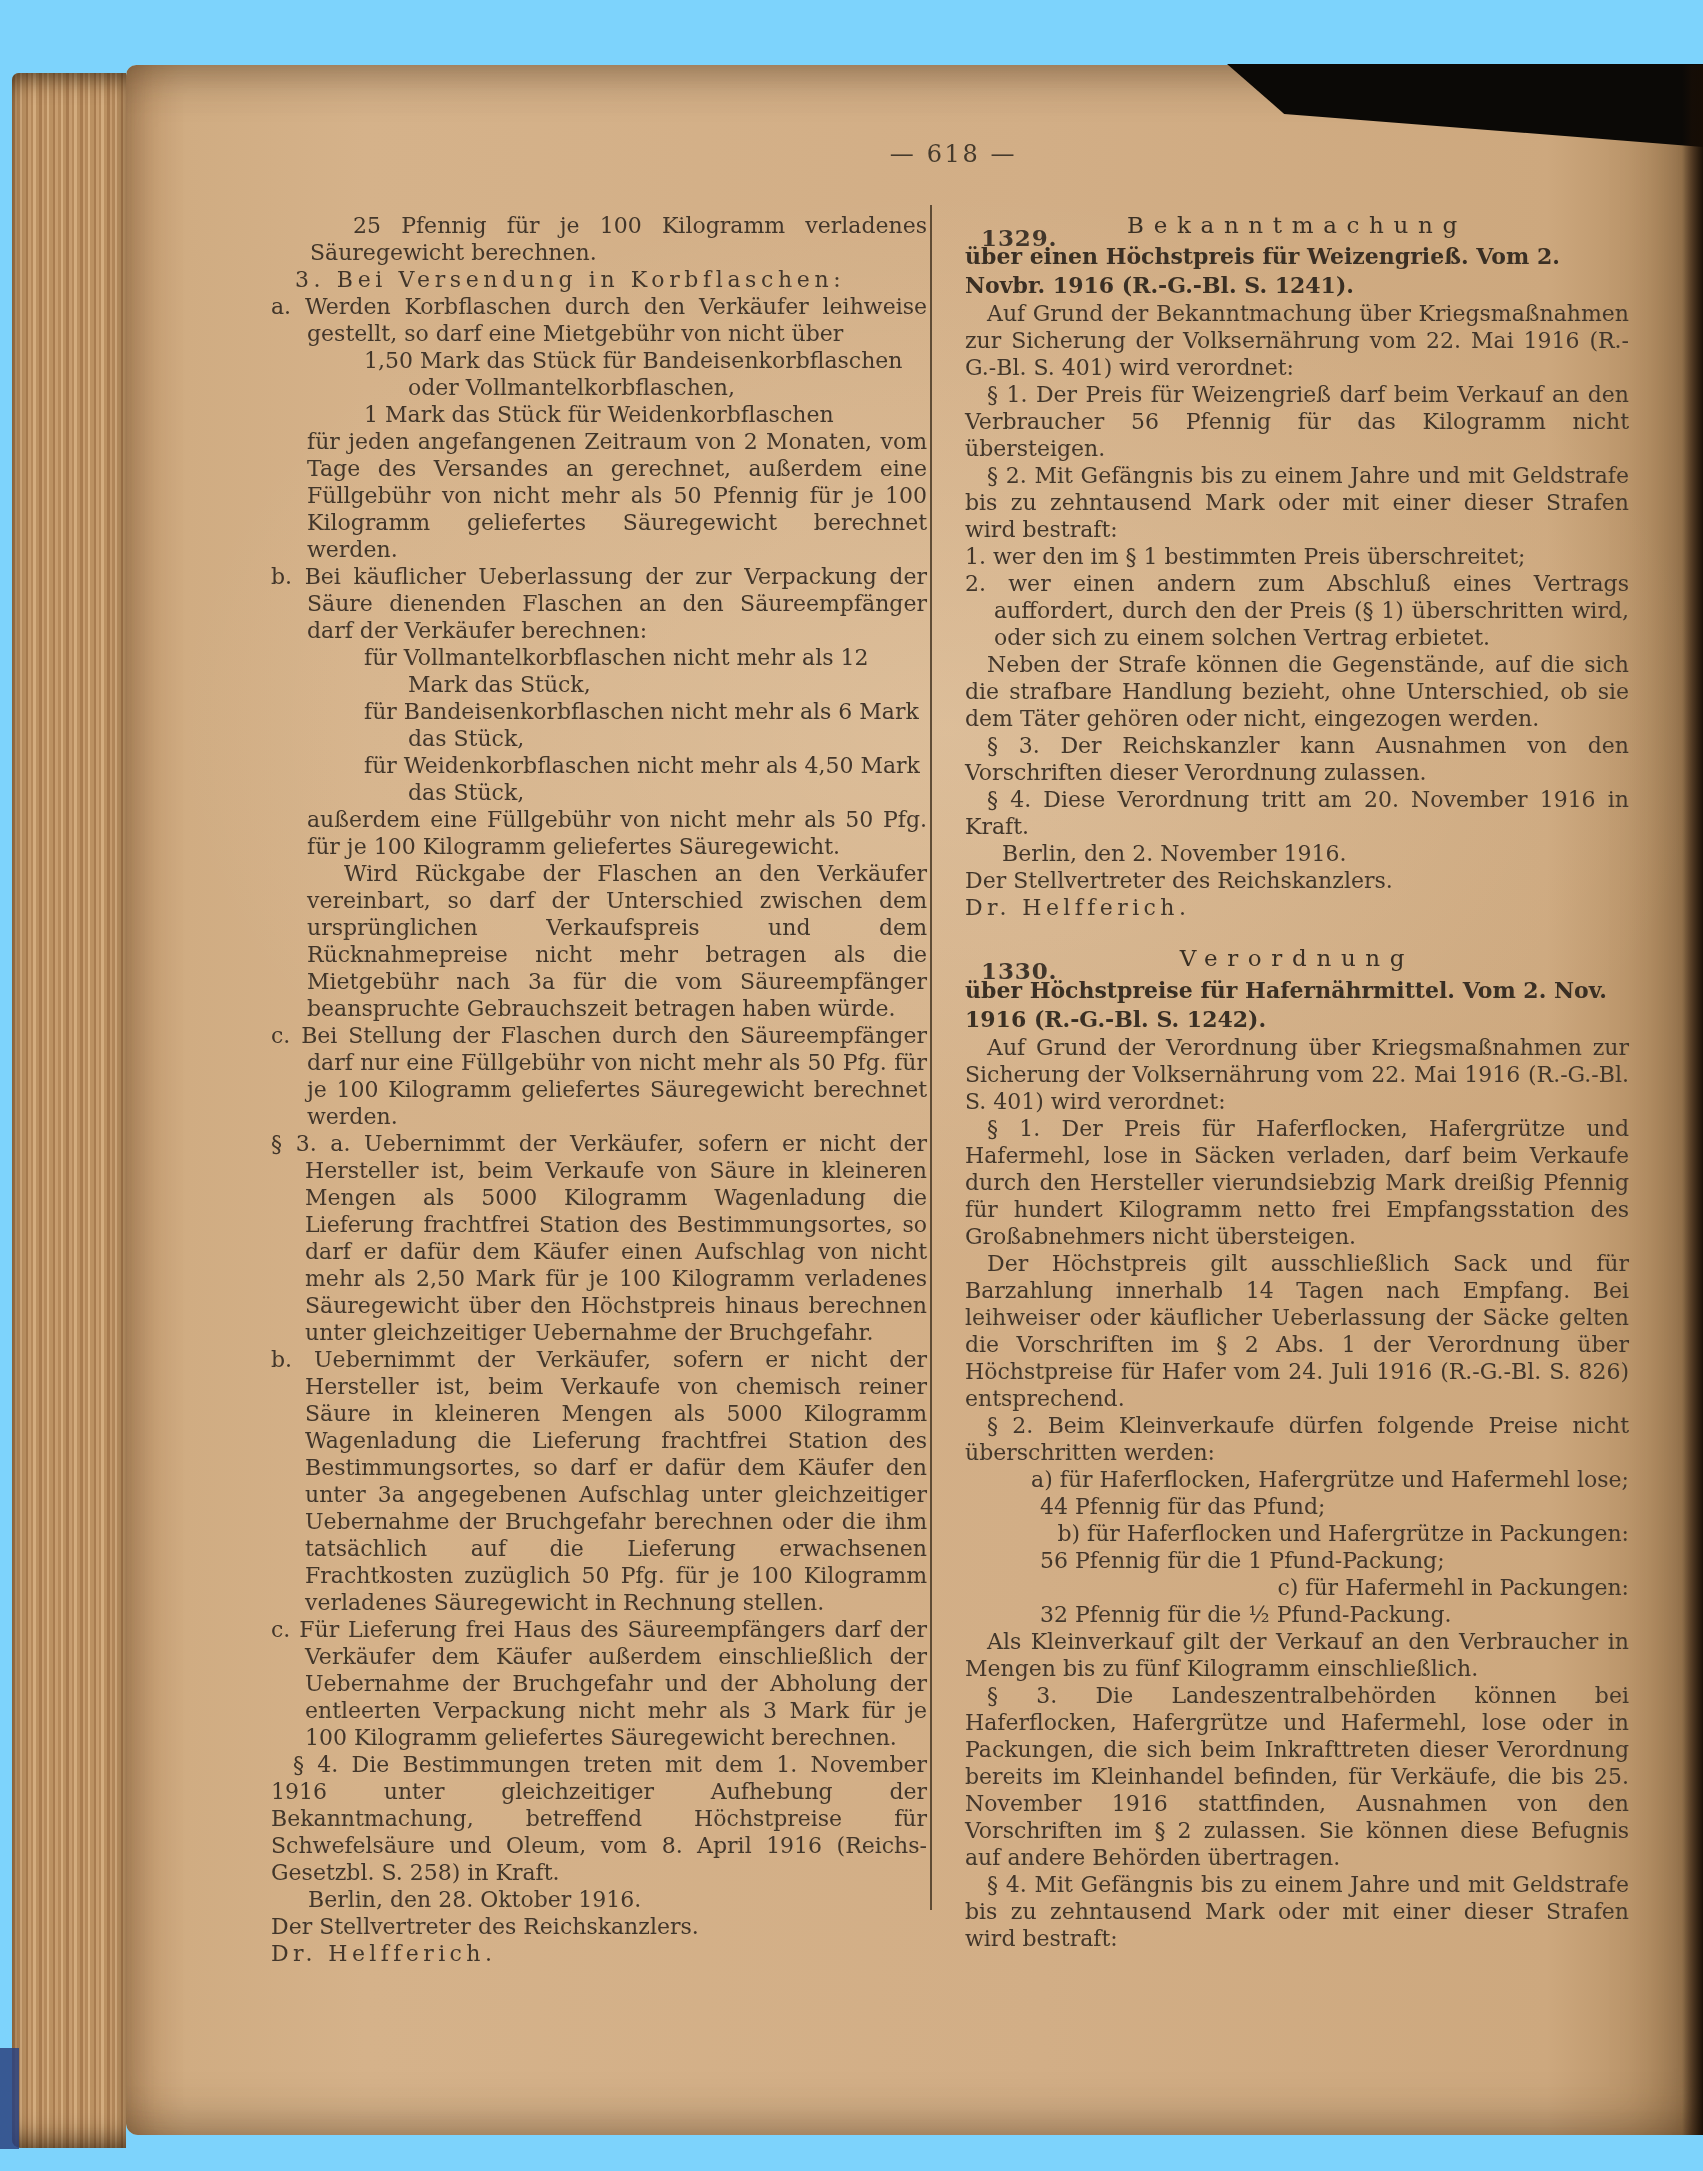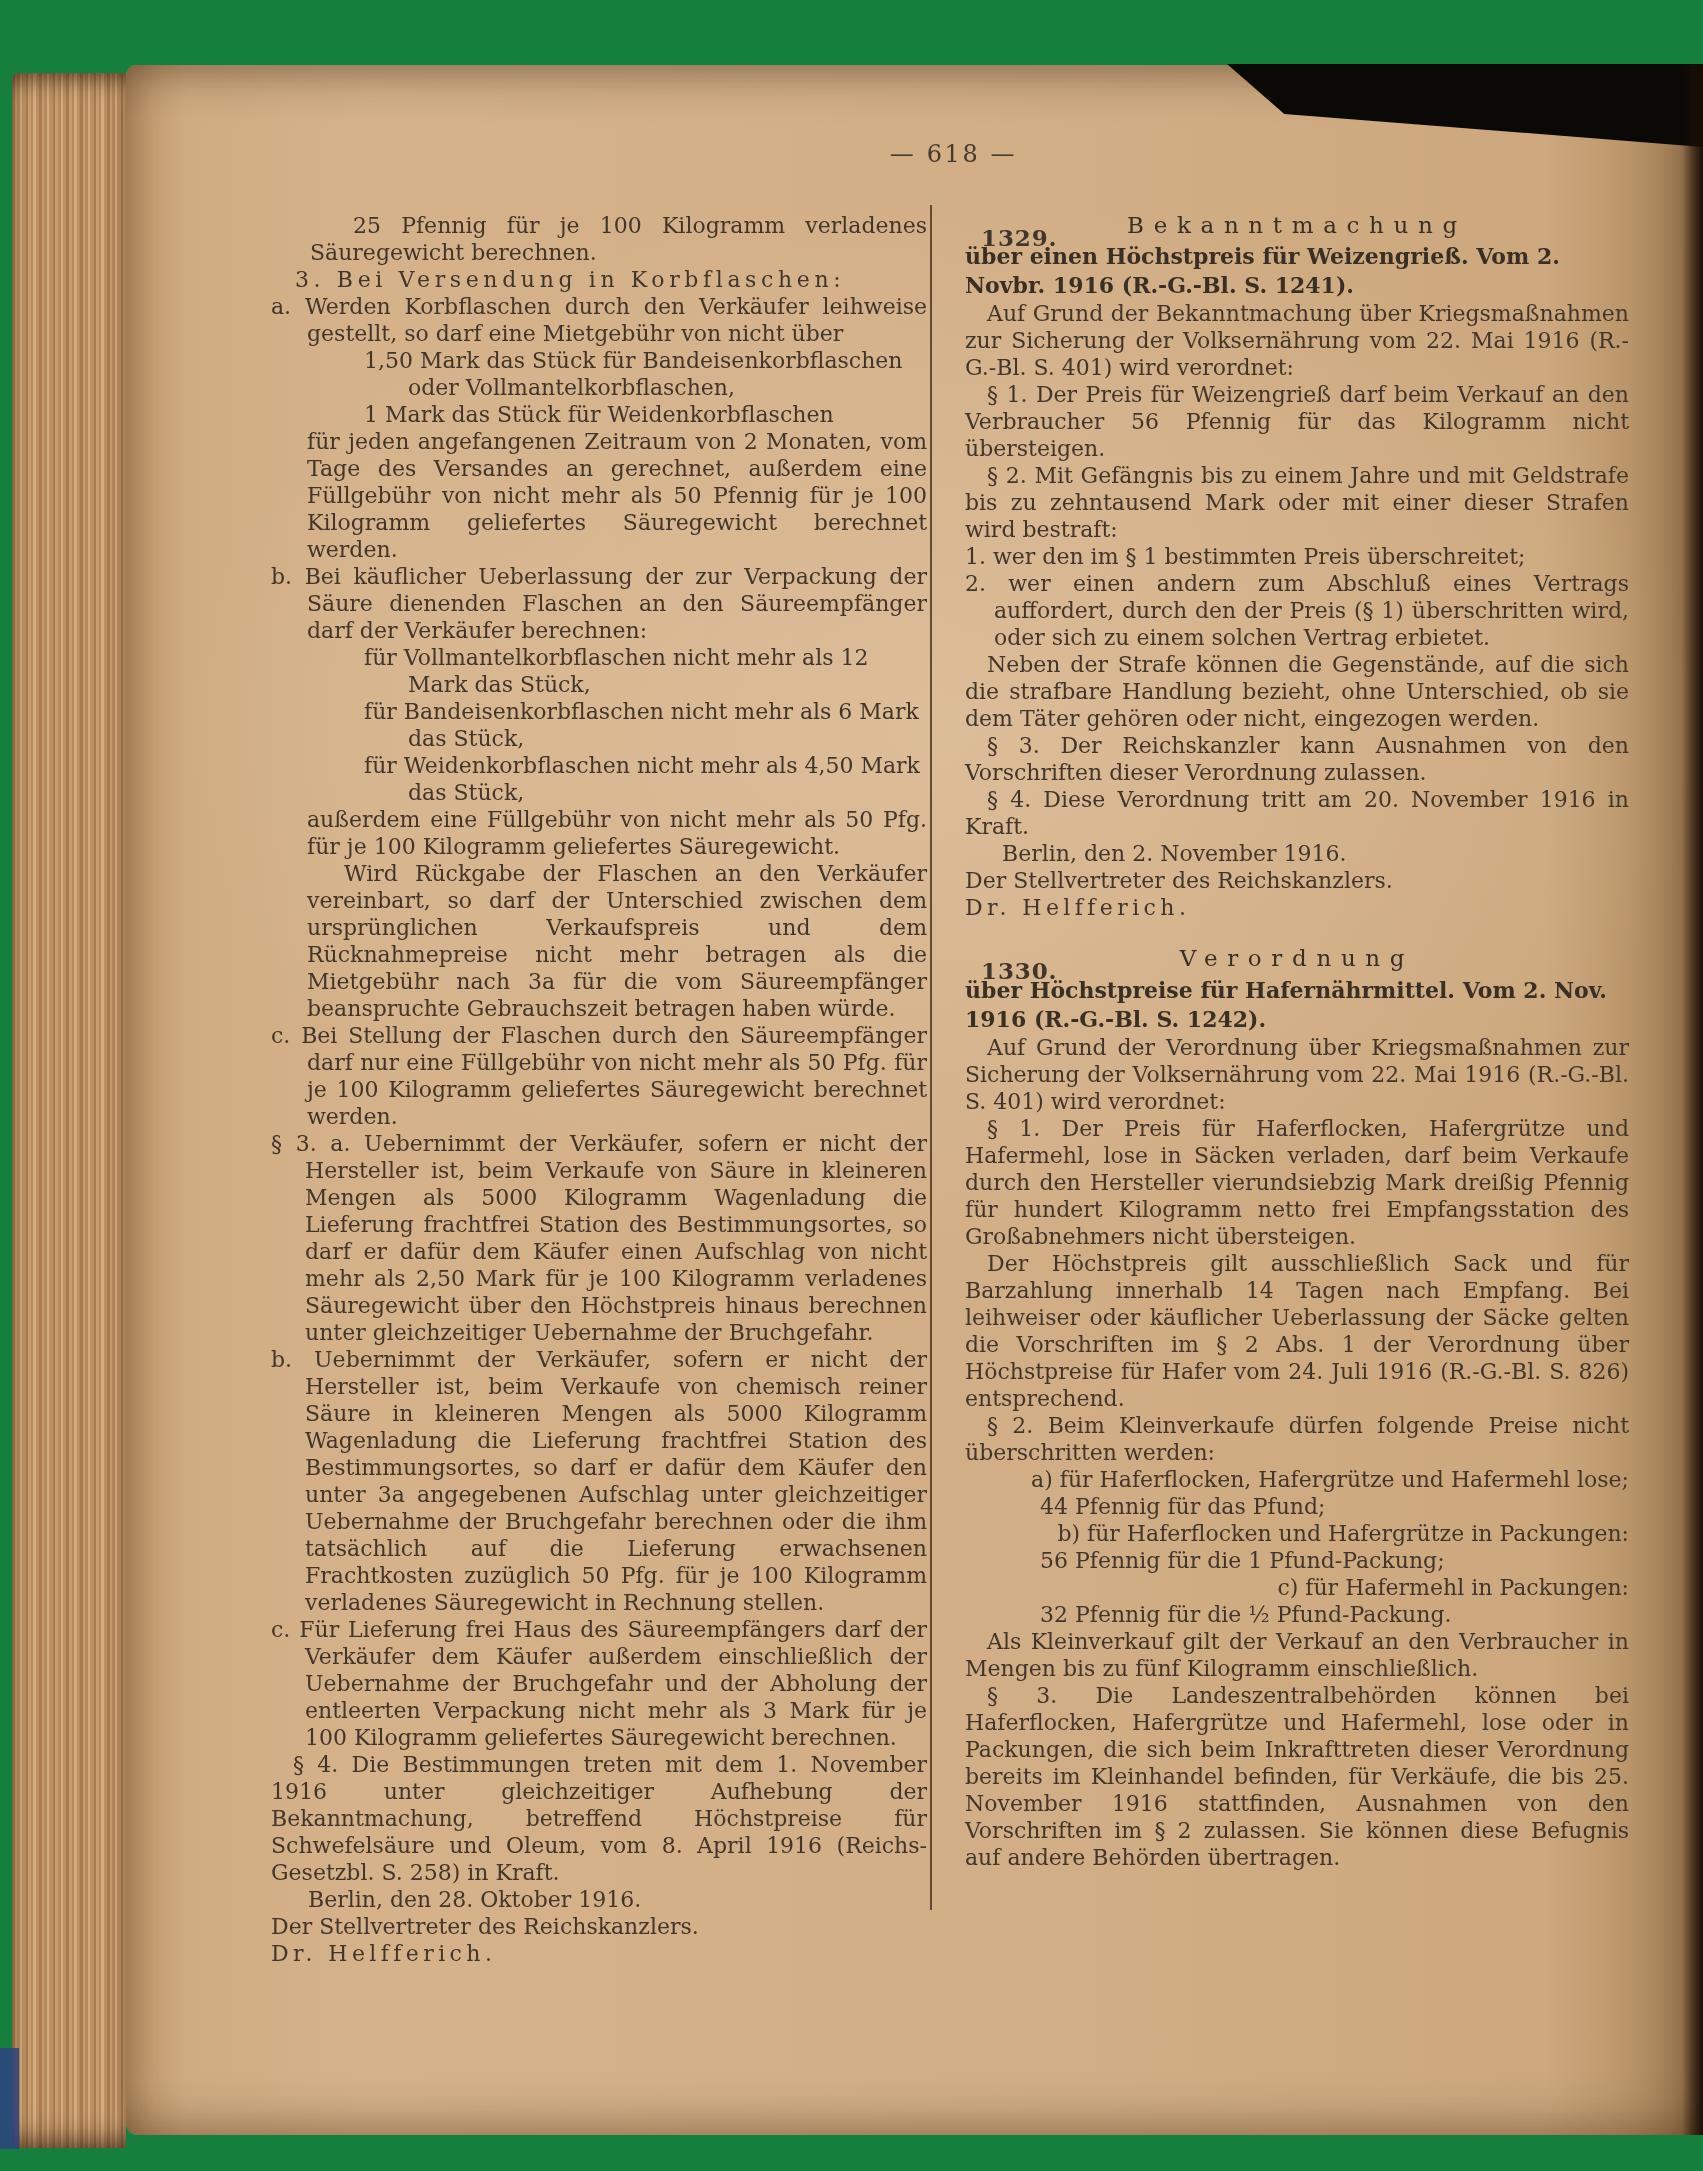--- a/index.html
+++ b/index.html
@@ -1,16 +1,16 @@
 <!DOCTYPE html>
 <html style="font-size:13.6px"><head>
 <meta charset="utf-8">
 <style>
   html,body{margin:0;padding:0;background:#0b0906;}
-  .scene{position:relative;width:1704px;height:2171px;background:#15803d;overflow:hidden;
+  .scene{position:relative;width:1704px;height:2171px;background:#7dd3fc;overflow:hidden;
          font-family:"DejaVu Serif",serif;color:#42362a;}
   
   .edge-stack{position:absolute;left:12px;top:73px;width:114px;height:2075px;
     background:repeating-linear-gradient(90deg,
       #a87c50 0 2.6px,#c79d6f 2.6px 5.1px,#b58a5c 5.1px 7.7px,#d3ac7e 7.7px 10.2px,#bb9162 10.2px 13.6px);
     border-radius:6.8px 0 0 8.5px;
     box-shadow:inset 0 15.3px 22px -10.2px rgba(40,24,8,.7), inset 0 -19px 25.6px -12px rgba(40,24,8,.7);}
   .blue-sliver{position:absolute;left:0;bottom:22px;width:19px;height:101px;background:#2b4380;opacity:.85;}
   
   .page{position:absolute;left:126px;top:65px;width:1578px;height:2070px;
@@ -139,19 +139,20 @@
         <p class="flush-sect">Der Höchstpreis gilt ausschließlich Sack und für Barzahlung innerhalb 14 Tagen nach Empfang. Bei leihweiser oder käuflicher Ueberlassung der Säcke gelten die Vorschriften im § 2 Abs. 1 der Verordnung über Höchstpreise für Hafer vom 24. Juli 1916 (R.-G.-Bl. S. 826) entsprechend.</p>
         <p class="flush-sect">§ 2. Beim Kleinverkaufe dürfen folgende Preise nicht überschritten werden:</p>
         <p class="list-item">a) für Haferflocken, Hafergrütze und Hafermehl lose;</p>
         <p class="price-line">44 Pfennig für das Pfund;</p>
         <p class="list-item">b) für Haferflocken und Hafergrütze in Packungen:</p>
         <p class="price-line">56 Pfennig für die 1 Pfund-Packung;</p>
         <p class="list-item">c) für Hafermehl in Packungen:</p>
         <p class="price-line">32 Pfennig für die ½ Pfund-Packung.</p>
         <p class="flush-sect">Als Kleinverkauf gilt der Verkauf an den Verbraucher in Mengen bis zu fünf Kilogramm einschließlich.</p>
         <p class="flush-sect">§ 3. Die Landeszentralbehörden können bei Haferflocken, Hafergrütze und Hafermehl, lose oder in Packungen, die sich beim Inkrafttreten dieser Verordnung bereits im Kleinhandel befinden, für Verkäufe, die bis 25. November 1916 stattfinden, Ausnahmen von den Vorschriften im § 2 zulassen. Sie können diese Befugnis auf andere Behörden übertragen.</p>
+        <p class="flush-sect">§ 4. Mit Gefängnis bis zu einem Jahre und mit Geldstrafe bis zu zehntausend Mark oder mit einer dieser Strafen wird bestraft:</p>
       </div>
     </div>
 
     <div class="gutter-shadow"></div>
   </div>
 </div>
 
 
 </body></html>

